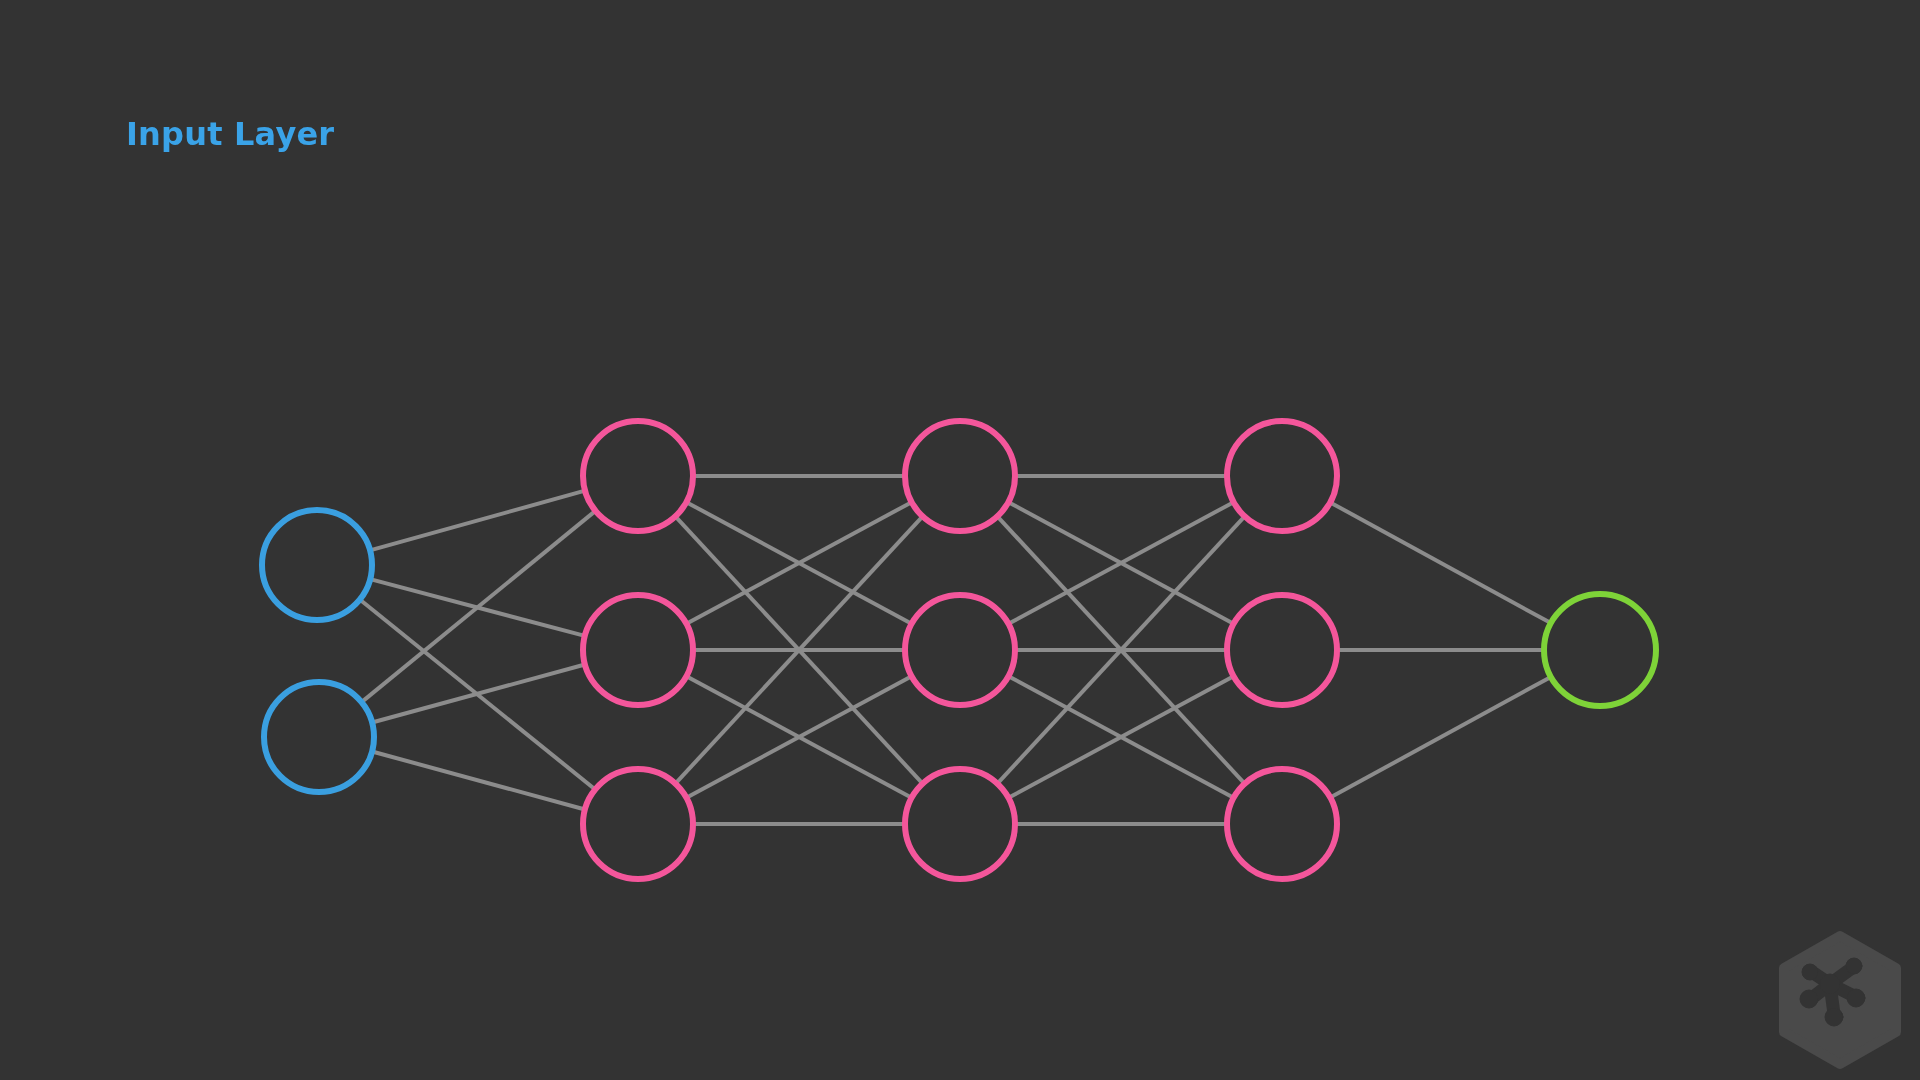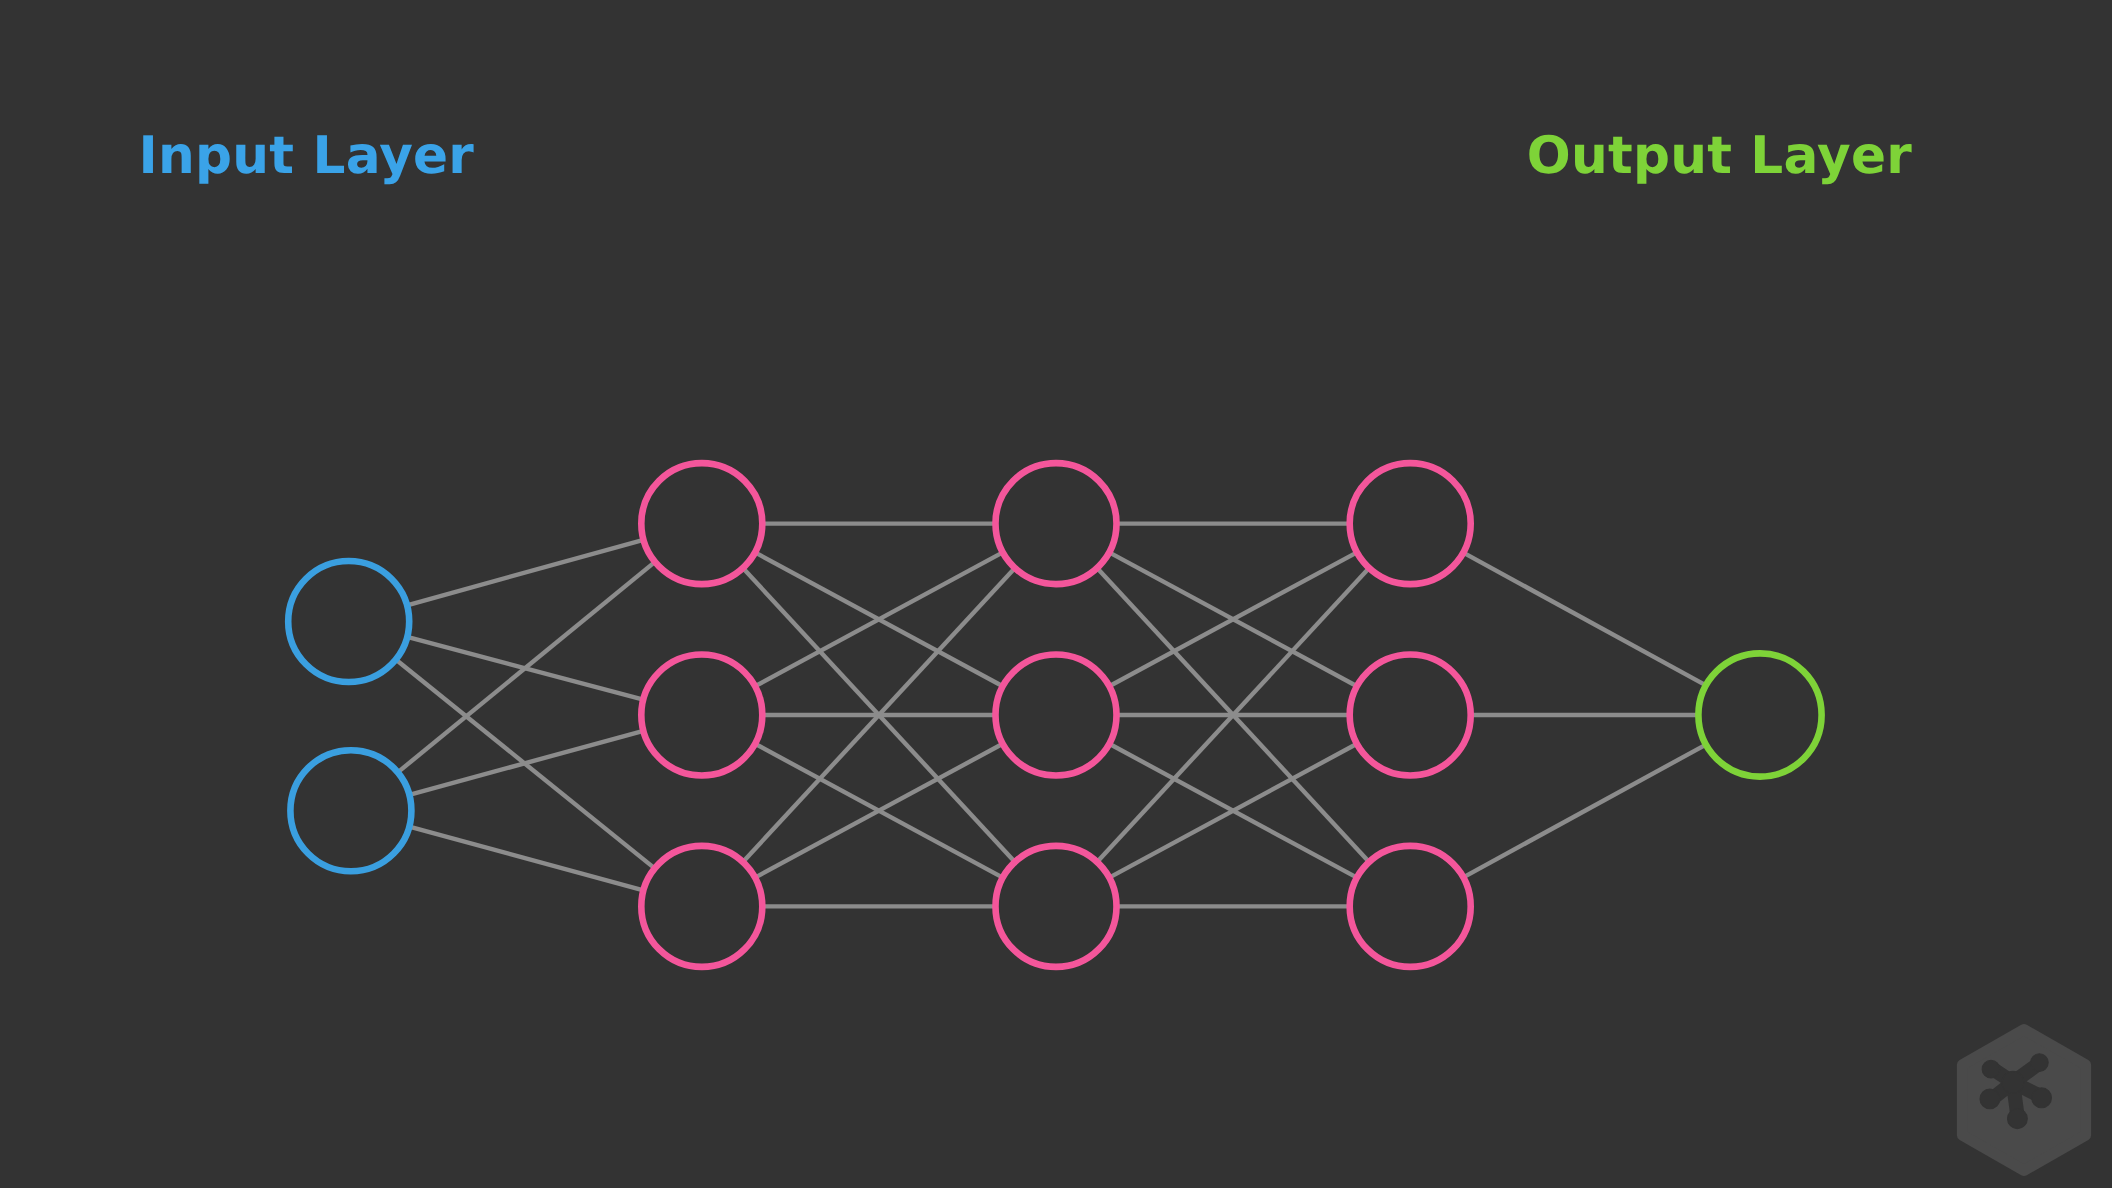--- a/index.html
+++ b/index.html
@@ -25,21 +25,21 @@
     left: 0;
     top: 0;
     width: 1920px;
     height: 1080px;
     display: block;
   }
   .layer-label {
     position: absolute;
     font-family: "DejaVu Sans", "Liberation Sans", sans-serif;
     font-weight: bold;
-    font-size: 47px;
+    font-size: 32px;
     letter-spacing: 0.2px;
     white-space: nowrap;
     line-height: 1;
     user-select: none;
   }
   #label-input   { left: 126px;  top: 118px; }
   #label-hidden  { left: 688px;  top: 118px; }
   #label-output  { left: 1388px; top: 118px; }
 
   #watermark {
@@ -98,21 +98,20 @@
         <circle cx="1282" cy="476" r="55" fill="none" stroke="#f4569b" stroke-width="6"></circle>
         <circle cx="1282" cy="650" r="55" fill="none" stroke="#f4569b" stroke-width="6"></circle>
         <circle cx="1282" cy="824" r="55" fill="none" stroke="#f4569b" stroke-width="6"></circle>
         <circle cx="1600" cy="650" r="56" fill="none" stroke="#7ed338" stroke-width="6"></circle>
       </g>
   </svg>
 
   <div class="layer-label" id="label-input" style="color: rgb(58, 163, 232);">Input Layer</div>
 
 
-  <div class="layer-label" id="label-output" style="color: rgb(126, 211, 56);">Output Layer</div>
 
   <svg id="watermark" viewBox="0 0 144 144">
     <path d="M72 8 L128 40 L128 104 L72 136 L16 104 L16 40 Z" fill="#4a4a4a" stroke="#4a4a4a" stroke-width="10" stroke-linejoin="round"></path>
     <g fill="#333333" stroke="#333333" stroke-linecap="round" stroke-linejoin="round">
       <path d="M44 44 L62 56 L84 40" stroke-width="13" fill="none"></path>
       <path d="M62 56 L44 70 M62 56 L86 68 M62 56 L66 86" stroke-width="13" fill="none"></path>
       <circle cx="42" cy="44" r="8"></circle>
       <circle cx="86" cy="38" r="8"></circle>
       <circle cx="41" cy="71" r="9"></circle>
       <circle cx="88" cy="70" r="9"></circle>

